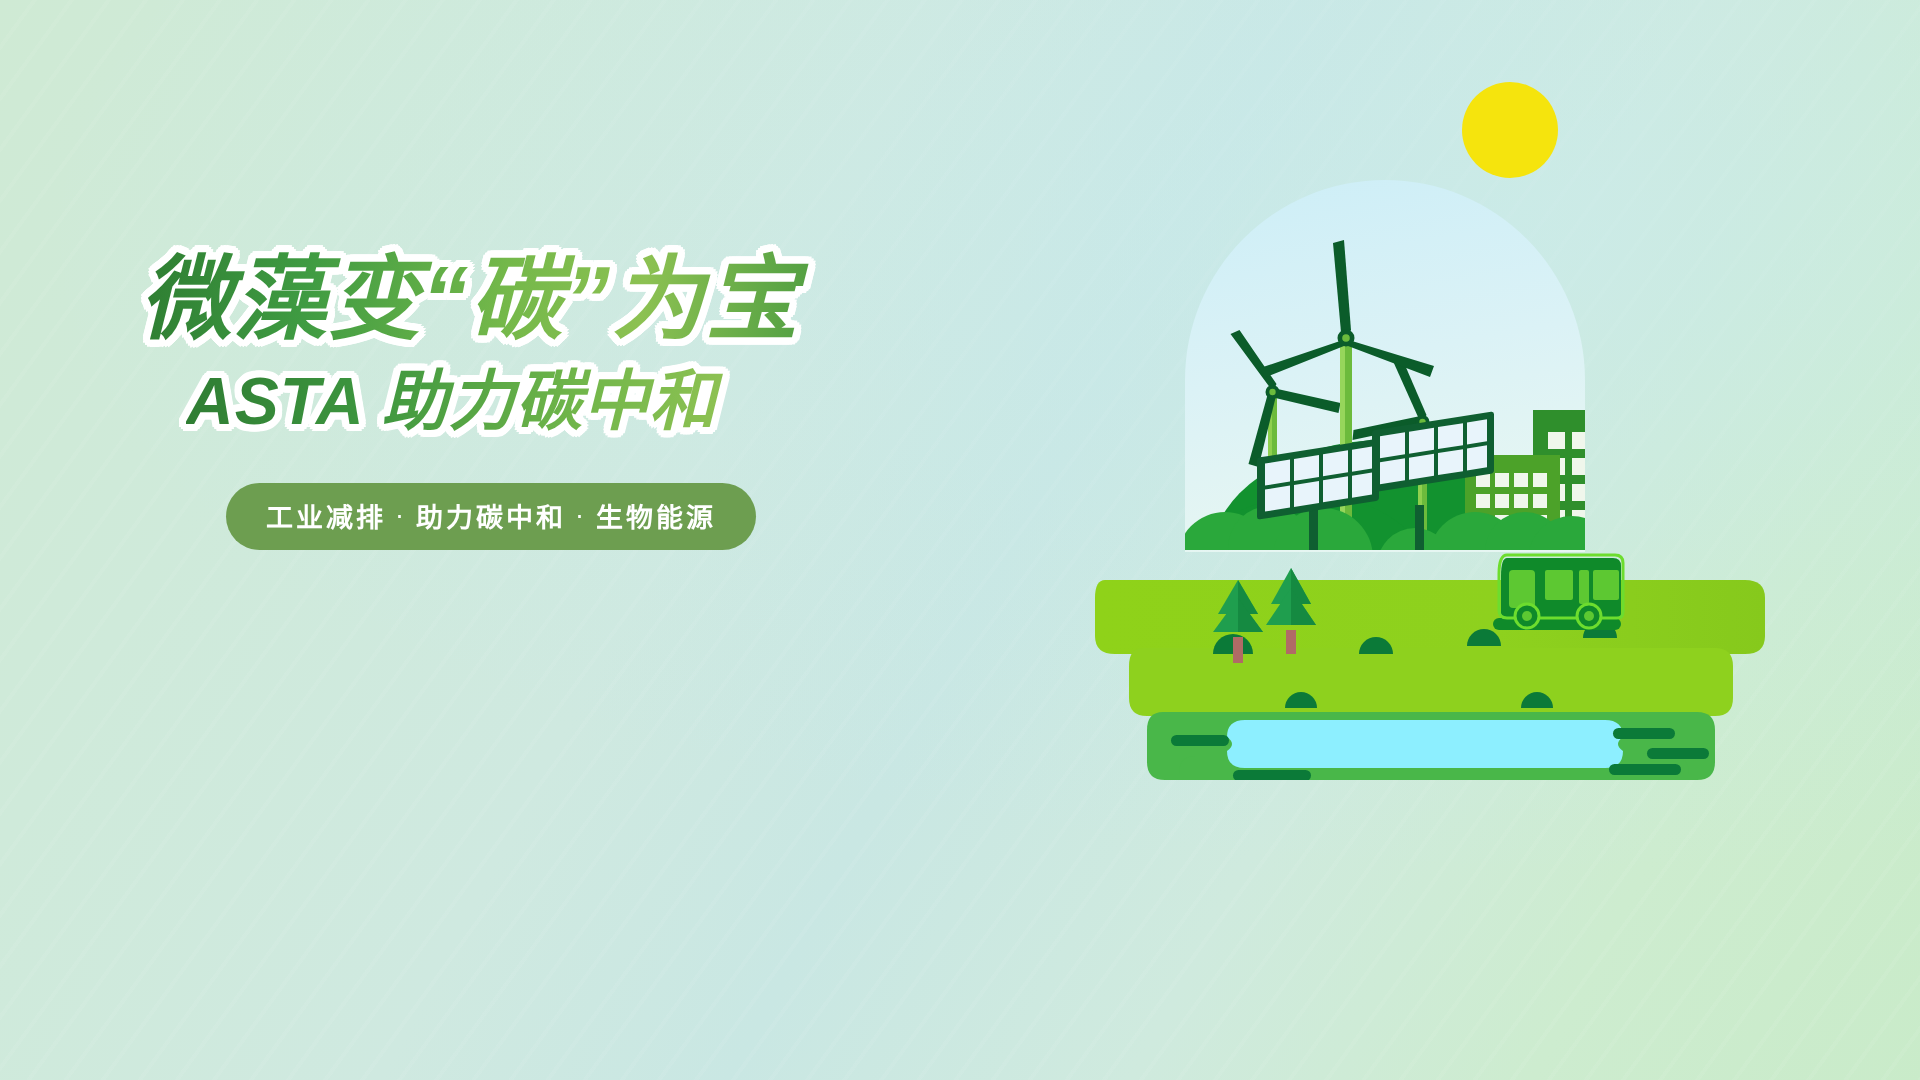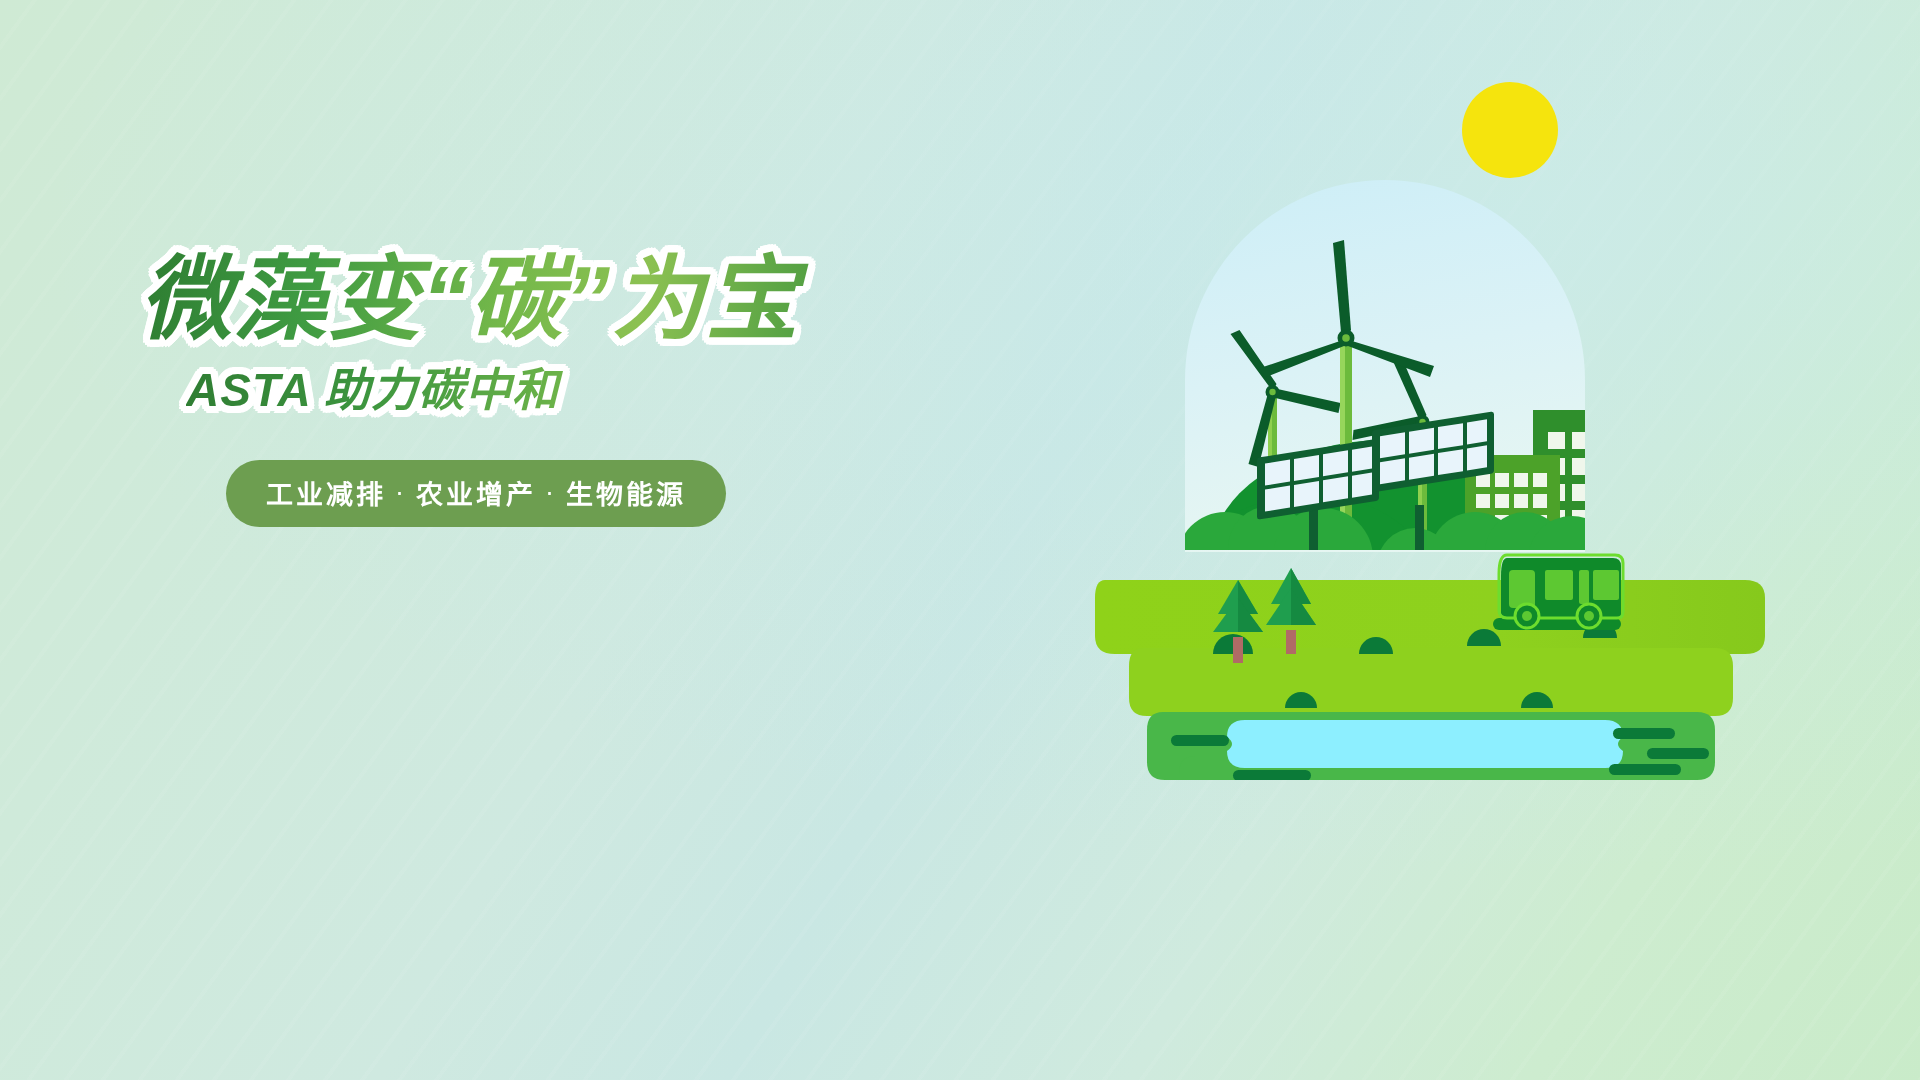--- a/index.html
+++ b/index.html
@@ -76,21 +76,21 @@
     -webkit-text-stroke: 0px transparent;
     filter:
       drop-shadow(0 0 0 #fff)
       drop-shadow(3px 0 0 #fff) drop-shadow(-3px 0 0 #fff)
       drop-shadow(0 3px 0 #fff) drop-shadow(0 -3px 0 #fff)
       drop-shadow(2px 2px 0 #fff) drop-shadow(-2px 2px 0 #fff)
       drop-shadow(2px -2px 0 #fff) drop-shadow(-2px -2px 0 #fff);
   }
 
   .subline {
-    font-size: 46px;
+    font-size: 66px;
     font-weight: 800;
     font-style: italic;
     letter-spacing: 1px;
     line-height: 1.18;
     margin: 14px 0 0 46px;
     white-space: nowrap;
     background-image: linear-gradient(96deg, #2f7d33 0%, #3d963f 26%, #71b64a 55%, #8cc152 74%, #62a846 100%);
     -webkit-background-clip: text;
     background-clip: text;
     color: transparent;
@@ -134,21 +134,21 @@
 <div id="banner">
 
   <div class="text-block">
     <div class="headline">微藻变“碳”为宝</div>
 
     <div class="subline">ASTA 助力碳中和</div>
 
     <div class="pill">
       <span>工业减排</span>
       <span class="dot">·</span>
-      <span>农业增产</span>
+      <span>助力碳中和</span>
       <span class="dot">·</span>
       <span>生物能源</span>
     </div>
   </div>
 
   <div id="illustration">
     <svg viewBox="0 0 700 700" xmlns="http://www.w3.org/2000/svg">
       <defs>
         <clipPath id="domeClip">
           <path d="M100 470 L100 300 A200 200 0 0 1 500 300 L500 470 Z"></path>

